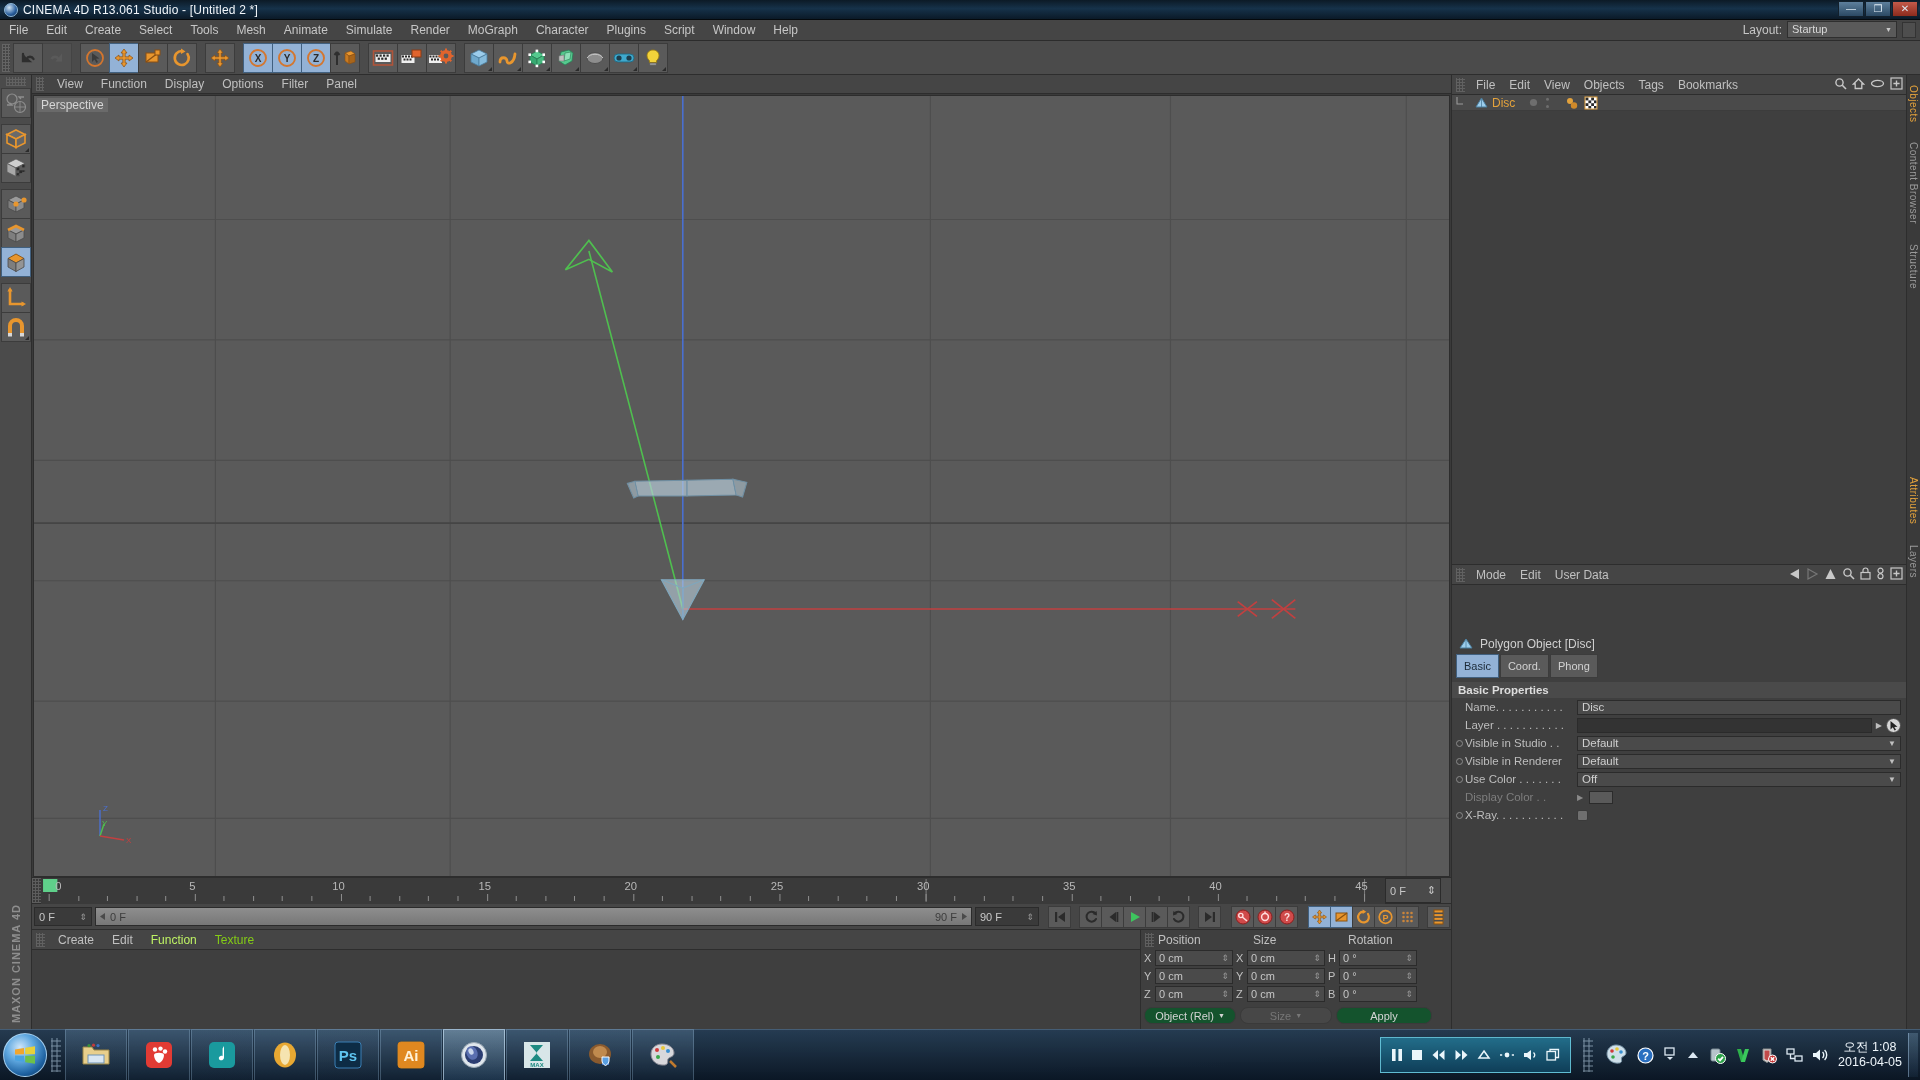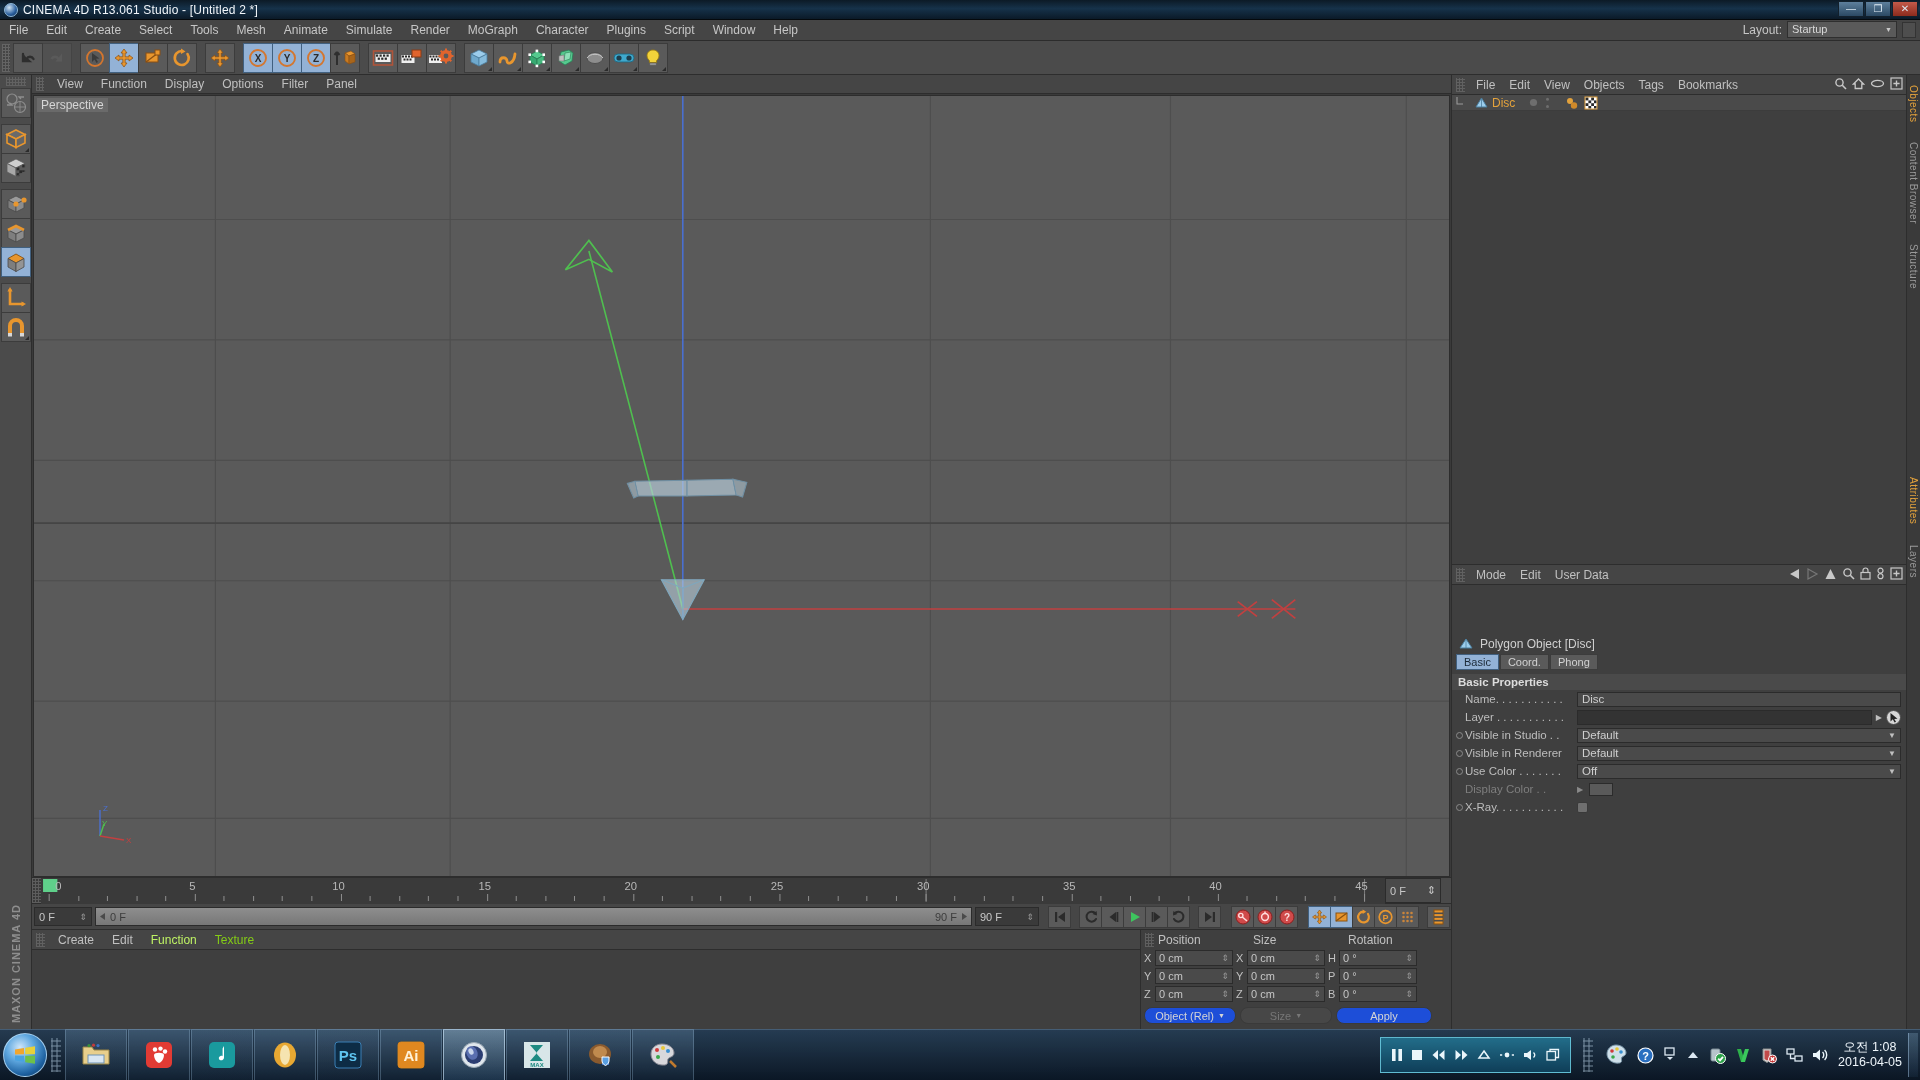--- a/index.html
+++ b/index.html
@@ -233,21 +233,21 @@
   .cp-row { display:flex; align-items:center; gap:0; margin-bottom:2px; }
   .cp-ax { width:11px; color:#c0c0c0; font-size:11px; text-align:left;}
   .cp-fld {
     width:78px; height:16px; background:#4a4a4a; border:1px solid #2b2b2b;
     color:#c6c6c6; font-size:11px; display:flex;align-items:center;justify-content:space-between;
     padding:0 3px; margin-right:3px;
   }
   .cp-fld .sp{color:#9a9a9a;font-size:9px;}
   .cp-btns{ display:flex; gap:4px; padding:3px 3px 0 3px;}
   .cp-btn{
-    height:17px; background:#1d4ed8; border:1px solid #3a3a3a; border-radius:8px;
+    height:17px; background:#14532d; border:1px solid #3a3a3a; border-radius:8px;
     color:#d5d5d5; font-size:11px; display:flex;align-items:center;justify-content:center;
     gap:4px; padding:0 8px;
   }
   .cp-btn.dis{ color:#777; background:#474747;}
 
   
   .rightcol { width:455px; display:flex; flex-direction:column; background:#3a3a3a;
               border-left:1px solid #2d2d2d; }
   .om { height:490px; display:flex; flex-direction:column; border-bottom:1px solid #2d2d2d;}
   .pnlhead {
@@ -267,21 +267,21 @@
     height:16px; display:flex; align-items:center; gap:0;
     background:#4a4a4a; border-bottom:1px solid #3c3c3c;
   }
   .om-name{ color:#e3a23c; font-size:12px; margin-left:3px;}
 
   .attr { flex:1; display:flex; flex-direction:column; }
   .attr-body{ flex:1; background:#3f3f3f; padding:0; }
   .attr-obj { display:flex;align-items:center;gap:6px; padding:4px 0 3px 6px; color:#d0d0d0; font-size:12px;margin-top:48px;}
   .attr-tabs{ display:flex; gap:1px; padding-left:4px; }
   .attr-tab{
-    height:16px; padding:0 7px; background:#5a5a5a; border:1px solid #3c3c3c;
+    height:24px; padding:0 7px; background:#5a5a5a; border:1px solid #3c3c3c;
     color:#d2d2d2; font-size:11px; display:flex;align-items:center;
   }
   .attr-tab.on{ background:#93b2d6; color:#1c2a38; border-color:#41607f;}
   .attr-section{
     background:#4a4a4a; color:#ddd; font-size:11.5px; font-weight:bold;
     padding:2px 6px; margin-top:4px;
   }
   .attr-row{ display:flex; align-items:center; height:18px; padding-left:4px; gap:2px;}
   .attr-bullet{ width:7px;height:7px;border:1px solid #8a8a8a;border-radius:50%; flex:none; }
   .attr-bullet.hide{ visibility:hidden; }

